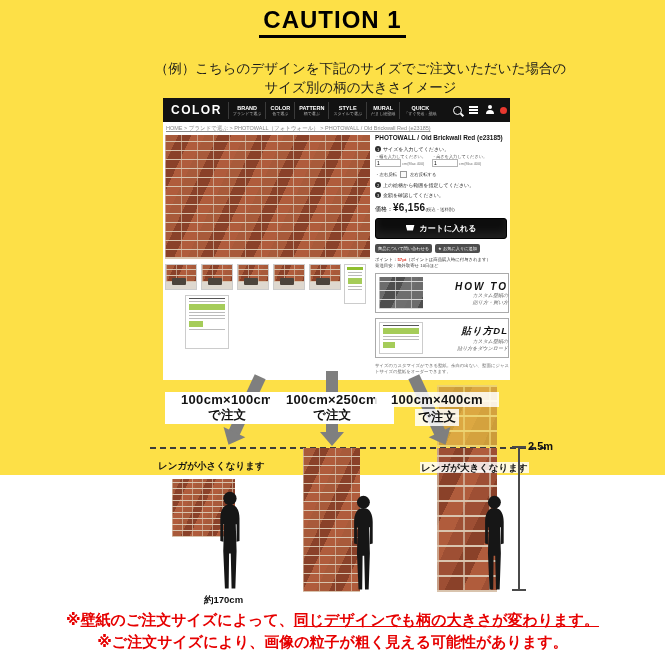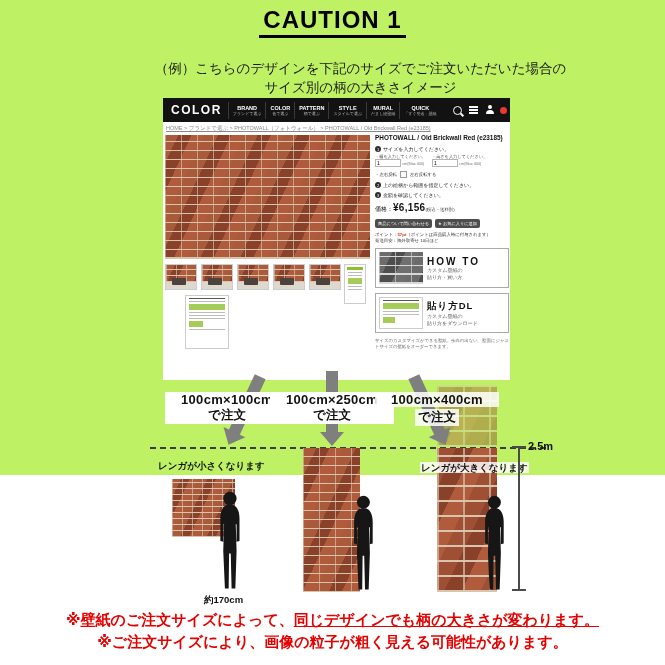--- a/index.html
+++ b/index.html
@@ -1,17 +1,17 @@
 <!DOCTYPE html>
 <html><head>
 <meta charset="utf-8">
 <style>
   html,body{margin:0;padding:0;background:#fff;}
   body{width:665px;height:665px;overflow:hidden;font-family:"Liberation Sans","DejaVu Sans",sans-serif;}
-  .canvas{position:relative;width:665px;height:475px;background:#bef264;}
+  .canvas{position:relative;width:665px;height:475px;background:#fde047;}
 
   
   .heading{position:absolute;top:6px;left:0;width:100%;text-align:center;}
   .heading span{display:inline-block;font-size:24px;font-weight:800;letter-spacing:1px;color:#000;border-bottom:3px solid #000;padding:0 4px 1px;}
   .sub{position:absolute;left:0;width:100%;text-align:center;font-size:13.5px;color:#1a1a1a;font-weight:500;margin-left:28px;}
 
   
   .webshot{position:absolute;left:163px;top:98px;width:347px;height:282px;background:#fff;}
   .navbar{position:absolute;left:0;top:0;width:347px;height:24px;background:#121212;display:flex;align-items:center;}
   .logo{color:#fff;font-weight:800;font-size:12px;letter-spacing:1.5px;margin:0 6px 0 8px;}
@@ -73,21 +73,21 @@
   .cartbtn{margin-top:4px;width:130px;height:19px;background:#0d0d0d;border:1px solid #000;border-radius:3px;color:#fff;font-size:8px;font-weight:700;display:flex;align-items:center;justify-content:center;gap:5px;cursor:pointer;box-shadow:inset 0 -6px 8px rgba(255,255,255,.08);}
   .cartbtn .ic-cart{background:#fff;}
   .cartbtn .ic-cart::after{background:#fff;box-shadow:5px 0 0 #fff;}
   .minibtns{display:flex;gap:3px;margin-top:5px;}
   .minibtn{background:#4d4d4d;color:#fff;border-radius:2px;font-size:4.2px;padding:2px 3px;display:flex;align-items:center;gap:2px;cursor:pointer;white-space:nowrap;}
   .infoline{font-size:4.4px;color:#333;margin-top:4px;white-space:nowrap;}
   .infoline .pt{color:#e03020;font-weight:700;}
   .hbox{margin-top:5px;border:1px solid #aaa;height:40px;display:flex;align-items:center;box-sizing:border-box;}
   .hbox .img{width:44px;height:32px;margin:0 4px 0 3px;position:relative;overflow:hidden;flex:0 0 auto;}
   .gray{filter:grayscale(1) brightness(1.05) contrast(1.1);}
-  .hbox .txt{text-align:left;flex:1;}
+  .hbox .txt{text-align:right;flex:1;font-style:italic;}
   .hbox .big{font-size:10px;font-weight:800;letter-spacing:2px;color:#111;}
   .hbox .big2{font-size:9.5px;font-weight:800;letter-spacing:1px;color:#111;}
   .hbox .small{font-size:5px;color:#555;line-height:6.5px;}
   .caption{font-size:4.4px;color:#666;line-height:6px;margin-top:5px;}
 
   
   .arrow{position:absolute;width:12px;background:#7f7f7f;z-index:2;}
   .arrow::after{content:"";position:absolute;left:-6px;bottom:-13px;border-left:12px solid transparent;border-right:12px solid transparent;border-top:14px solid #7f7f7f;}
   .collabel{position:absolute;z-index:5;width:124px;text-align:center;background:#fff;font-weight:800;color:#111;}
   .collabel .l1{font-size:13px;letter-spacing:.3px;}
@@ -232,20 +232,24 @@
       </div>
       <div class="step">
         <span class="num">3</span>
         <span>金額を確認してください。</span>
       </div>
       <div class="pricerow">
         <span>価格：</span>
         <span class="yen">¥6,156</span>
         <span class="pnote">(税込・送料別)</span>
       </div>
+      <div class="cartbtn">
+        <span class="ic-cart"></span>
+        <span>カートに入れる</span>
+      </div>
       <div class="minibtns">
         <div class="minibtn">商品について問い合わせる</div>
         <div class="minibtn">★ お気に入りに追加</div>
       </div>
       <div class="infoline">
         <span>ポイント：</span><span class="pt">57pt</span><span>（ポイントは商品購入時に付与されます）</span>
       </div>
       <div class="infoline" style="margin-top:1px;">発送目安：海外取寄せ 10日ほど</div>
       <div class="hbox">
         <div class="img brick-m gray"></div>

